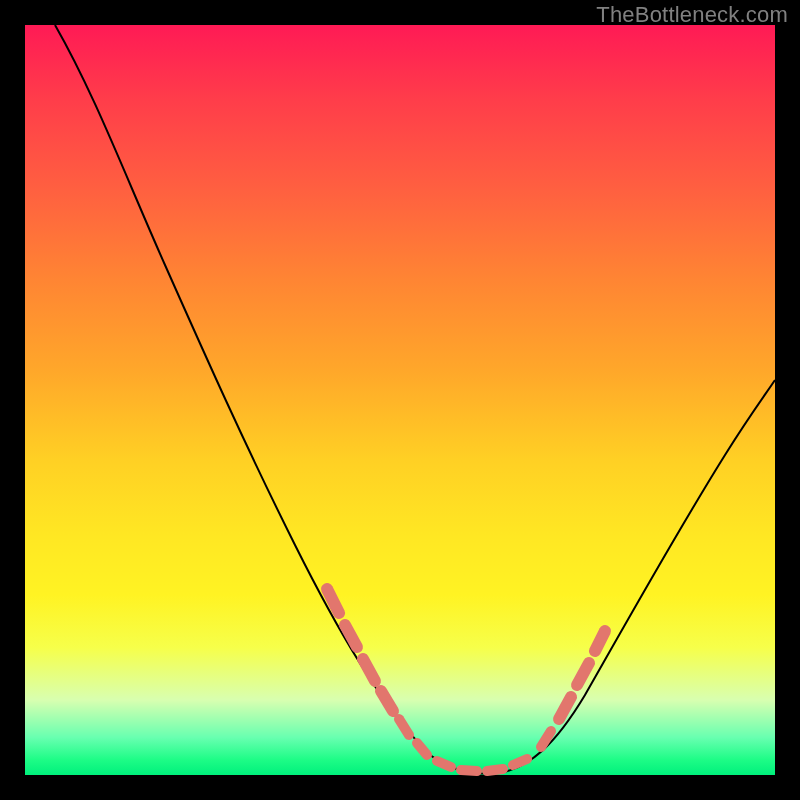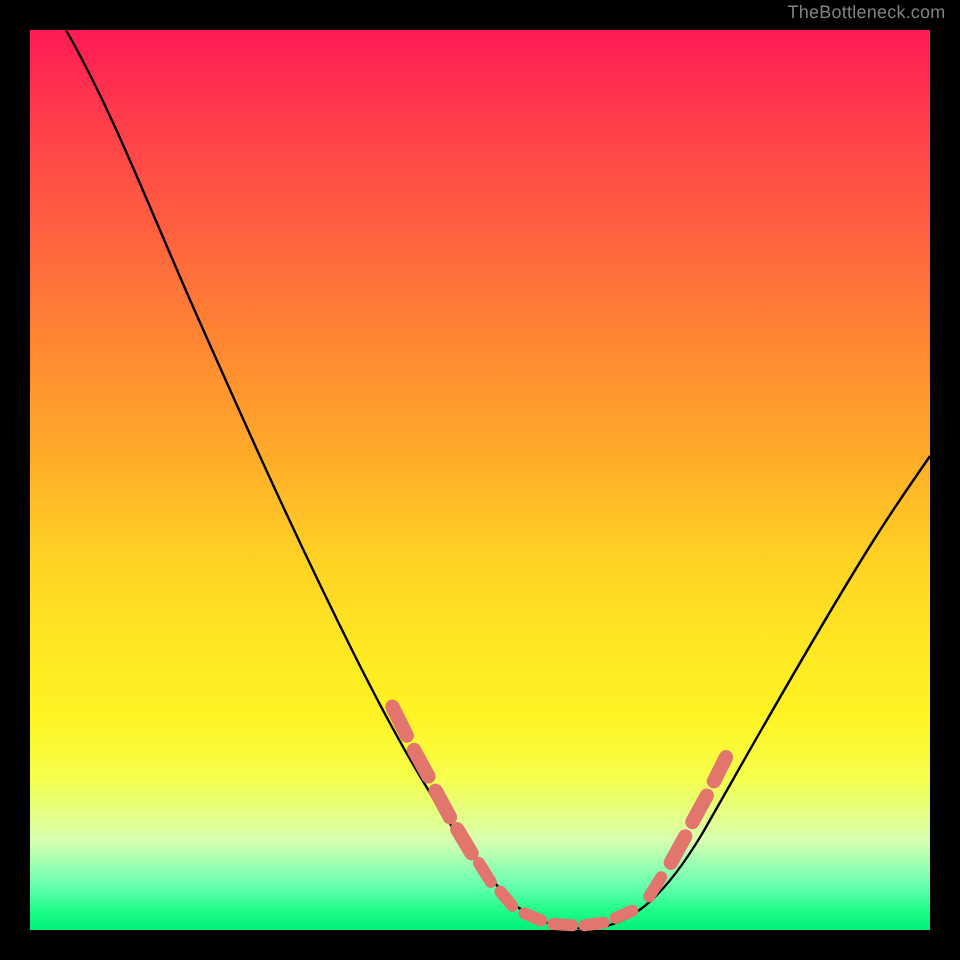--- a/index.html
+++ b/index.html
@@ -61,21 +61,21 @@
     stroke-linecap: round;
   }
   .dash.thin {
     stroke-width: 10;
   }
   .attribution {
     position: absolute;
     top: 2px;
     right: 12px;
     color: #808080;
-    font-size: 15px;
+    font-size: 22px;
     font-weight: 400;
     letter-spacing: 0.2px;
   }
 </style>
 </head>
 <body>
 
 <div class="frame">
 
   <div class="plot">

